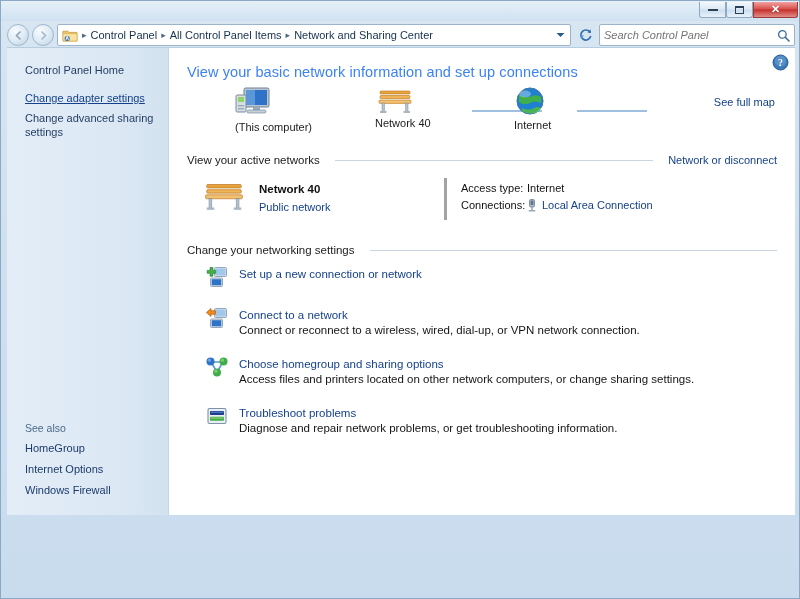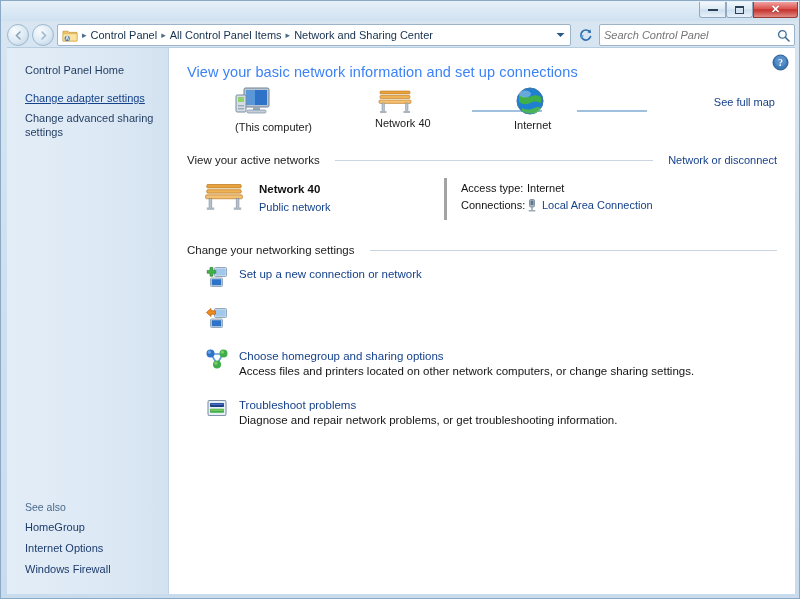--- a/index.html
+++ b/index.html
@@ -104,21 +104,21 @@
     flex: 1 1 auto; border: none; outline: none;
     font-family: "Liberation Sans", sans-serif;
     font-size: 11px; color: #6a7b8c; font-style: italic;
     background: transparent; min-width: 0;
   }
   .search-icon { width:13px;height:13px;flex:0 0 auto; }
 
   
   #content {
     position: absolute; top: 46px; left: 6px;
-    width: 788px; height: 547px;
+    width: 788px; height: 468px;
     display: flex;
     border-top: 1px solid #b7cde0;
   }
 
   
   #sidebar {
     width: 162px; flex: 0 0 162px;
     background: linear-gradient(to right,#e3edf7 0%, #dbe8f4 70%, #d3e2f0 100%);
     border-right: 1px solid #c3d6e6;
     position: relative;
@@ -433,20 +433,24 @@
         <div class="set-item">
           <span class="set-icon">
             <svg width="24" height="24" viewBox="0 0 24 24">
               <rect x="9.5" y="2.5" width="12" height="9" rx="1" fill="#cfdcea" stroke="#8ba0b4" stroke-width="0.9"></rect>
               <rect x="10.7" y="3.7" width="9.6" height="6.6" fill="#9fc8ea"></rect>
               <rect x="5.5" y="13" width="12" height="8.5" rx="1" fill="#d7e2ee" stroke="#8ba0b4" stroke-width="0.9"></rect>
               <rect x="6.7" y="14.2" width="9.6" height="6.1" fill="#2f73c8"></rect>
               <path d="M1.5 6.5 L6 2.5 L6 4.8 L10.5 4.8 L10.5 8.2 L6 8.2 L6 10.5 Z" fill="#f08a1e" stroke="#bd6410" stroke-width="0.8"></path>
             </svg>
           </span>
+          <div>
+            <a class="set-title">Connect to a network</a>
+            <div class="set-desc">Connect or reconnect to a wireless, wired, dial-up, or VPN network connection.</div>
+          </div>
         </div>
 
         <div class="set-item">
           <span class="set-icon">
             <svg width="24" height="24" viewBox="0 0 24 24">
               <path d="M6 7 L18 7 M6 7 L12 17 M18 7 L12 17" stroke="#5b9bd5" stroke-width="1.6" fill="none"></path>
               <circle cx="5.5" cy="6.5" r="4" fill="#2f73c8"></circle>
               <circle cx="4.4" cy="5.2" r="1.6" fill="#7fb6ea" opacity="0.75"></circle>
               <circle cx="18.5" cy="6.5" r="4" fill="#3fae4a"></circle>
               <circle cx="17.4" cy="5.2" r="1.6" fill="#8fd36a" opacity="0.8"></circle>

